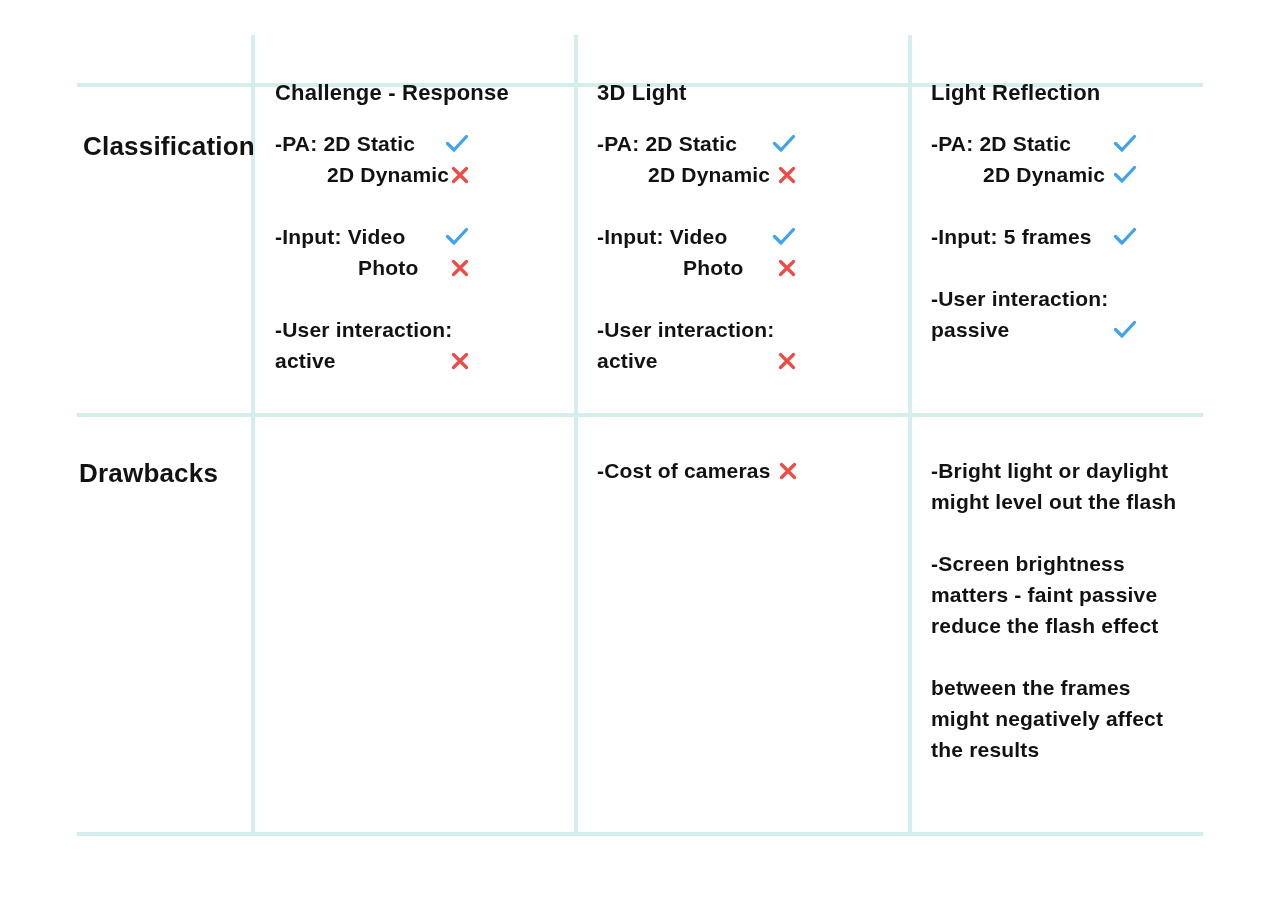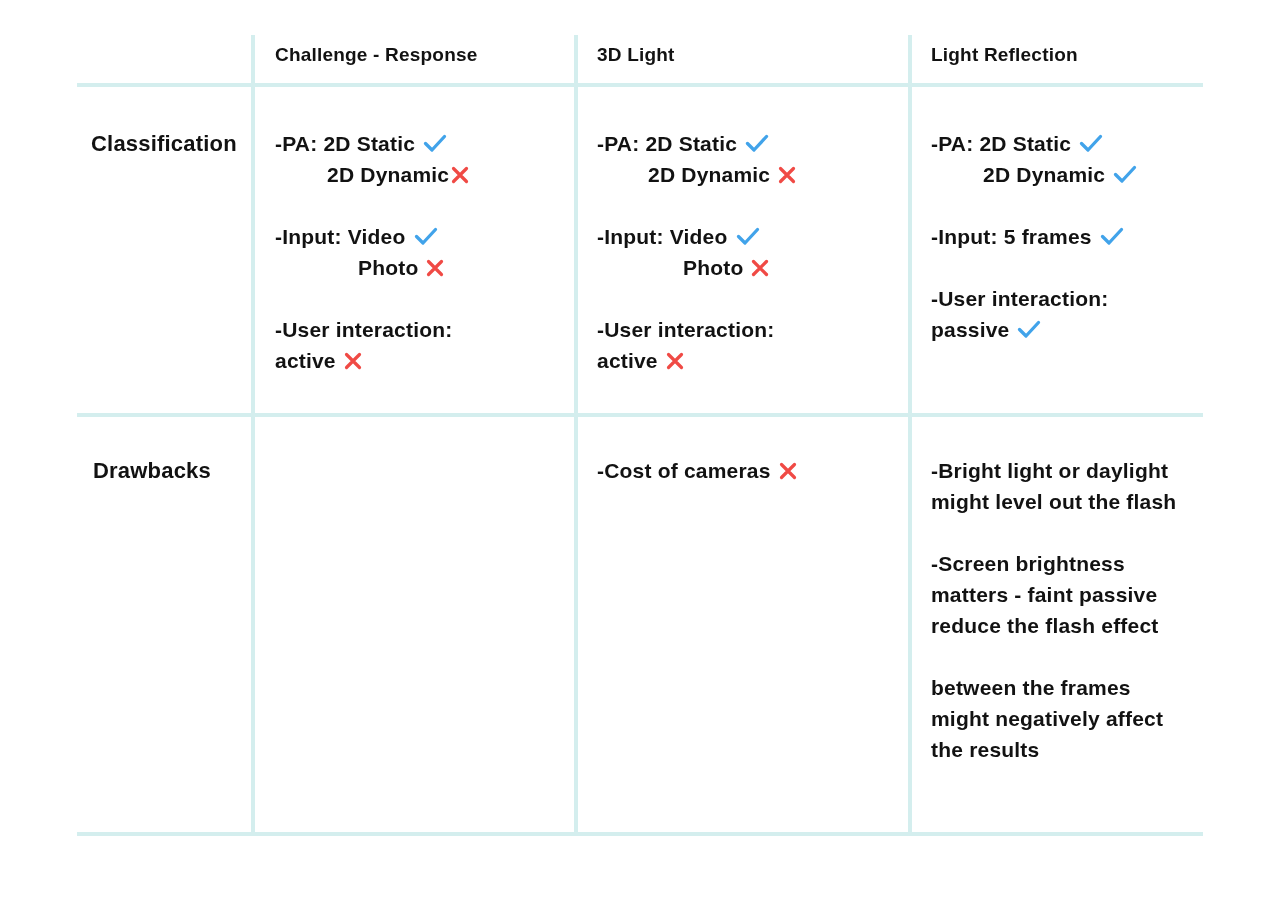--- a/index.html
+++ b/index.html
@@ -16,35 +16,36 @@
   .grid-line { position: absolute; background: var(--grid-line, #d4eeee); }
   .v-line { width: 4px; top: 35px; height: 801px; }
   .h-line { height: 4px; left: 77px; width: 1126px; }
 
   .txt {
     position: absolute;
     color: var(--text, #121212);
     font-weight: bold;
     white-space: nowrap;
   }
-  .col-header { font-size: 19px; letter-spacing: 0.2px; }
-  .row-label  { font-size: 22px; letter-spacing: 0.2px; margin-left: 8px; }
+  .col-header { font-size: 22px; letter-spacing: 0.2px; margin-top: 36px; }
+  .row-label  { font-size: 26px; letter-spacing: 0.2px; }
 
   .cell {
     position: absolute;
     font-size: 21px;
     font-weight: bold;
     color: var(--text, #121212);
     letter-spacing: 0.2px;
   }
   .cell-line {
     height: 31px;
     display: flex;
     align-items: center;
     white-space: nowrap;
+    justify-content: space-between;
   }
   .cell-line.spacer { height: 31px; }
   .mark-wrap { display: inline-flex; align-items: center; }
   .mark-wrap svg { display: block; }
 
   .logo {
     position: absolute;
     left: 1083px; top: 854px;
     width: 130px; height: 42px;
     color: var(--logo, #c4c4c4);
@@ -67,21 +68,21 @@
   <div class="grid-line v-line" style="left:908px;"></div>
   <div class="grid-line h-line" style="top:83px;"></div>
   <div class="grid-line h-line" style="top:413px;"></div>
   <div class="grid-line h-line" style="top:832px;"></div>
 
   <div class="txt col-header" style="left:275px; top:44px;">Challenge - Response</div>
   <div class="txt col-header" style="left:597px; top:44px;">3D Light</div>
   <div class="txt col-header" style="left:931px; top:44px;">Light Reflection</div>
 
   <div class="txt row-label" style="left:83px; top:131px;">Classification</div>
-  <div class="txt row-label" style="left:85px; top:458px;">Drawbacks</div>
+  <div class="txt row-label" style="left:79px; top:458px;">Drawbacks</div>
 
   <div class="cell" style="left:275px; top:128px;">
       <div class="cell-line">
         <span>-PA: 2D Static</span>
         <span class="mark-wrap" style="margin-left: 8px;">
           <svg width="24" height="19" viewBox="0 0 24 19">
             <path d="M2.5 9.5 L9 16 L21.5 2.5" fill="none" stroke="#41a3ea" stroke-width="3.3" stroke-linecap="round" stroke-linejoin="round"></path>
           </svg>
         </span>
       </div>

